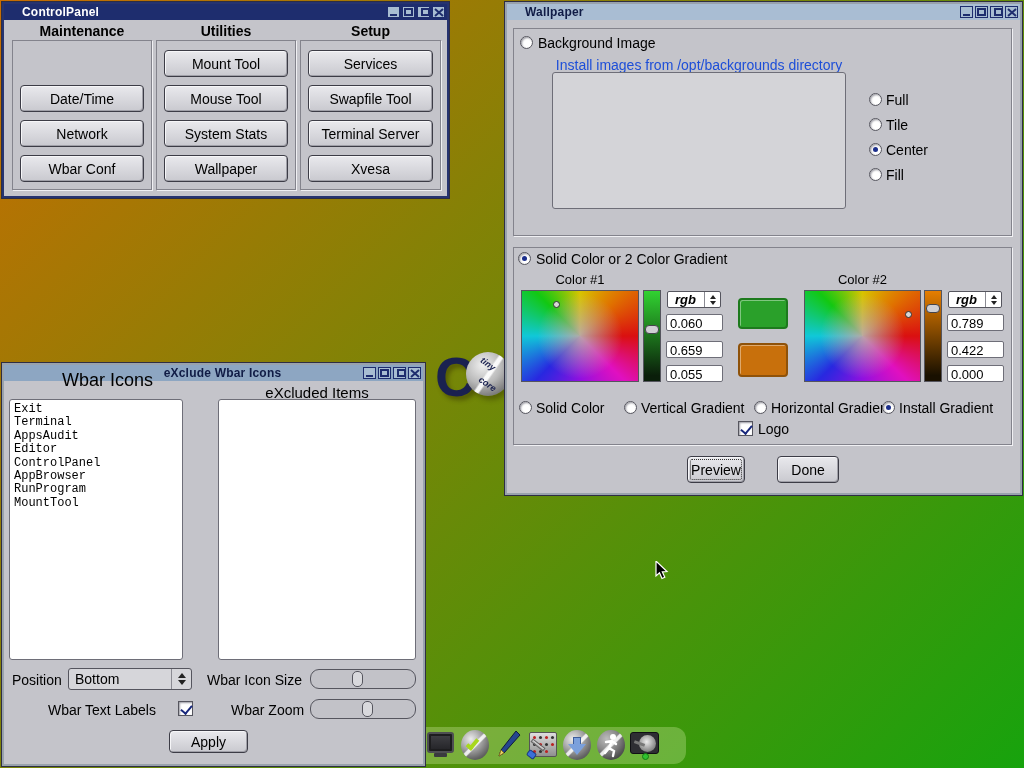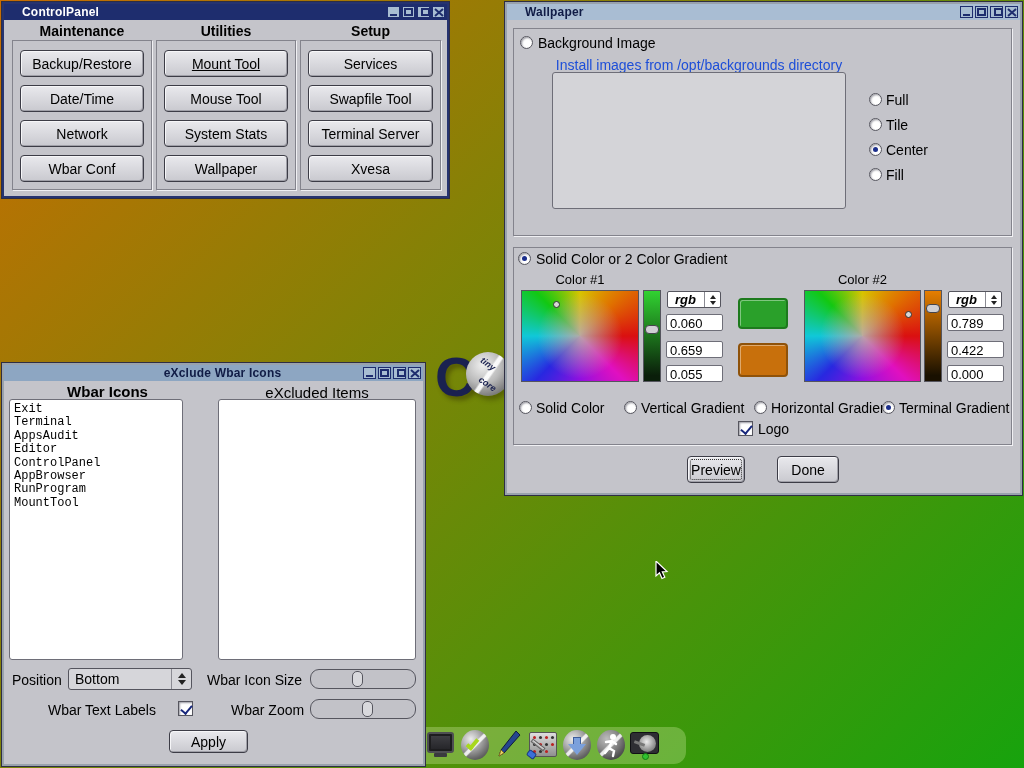--- a/index.html
+++ b/index.html
@@ -170,26 +170,25 @@
   </div>
 
   <div class="hdr" style="left:8px;top:19px;width:140px;">Maintenance</div>
   <div class="hdr" style="left:152px;top:19px;width:140px;">Utilities</div>
   <div class="hdr" style="left:296px;top:19px;width:141px;">Setup</div>
 
   <div class="groupbox" style="left:8px;top:36px;width:140px;height:150px;"></div>
   <div class="groupbox" style="left:152px;top:36px;width:140px;height:150px;"></div>
   <div class="groupbox" style="left:296px;top:36px;width:141px;height:150px;"></div>
 
-  <div class="btn" style="left:16px;top:46px;width:124px;height:27px;">Backup/Restore</div>
   <div class="btn" style="left:16px;top:81px;width:124px;height:27px;">Date/Time</div>
   <div class="btn" style="left:16px;top:116px;width:124px;height:27px;">Network</div>
   <div class="btn" style="left:16px;top:151px;width:124px;height:27px;">Wbar Conf</div>
 
-  <div class="btn" style="left:160px;top:46px;width:124px;height:27px;text-decoration:underline;">Mount Tool</div>
+  <div class="btn" style="left:160px;top:46px;width:124px;height:27px;">Mount Tool</div>
   <div class="btn" style="left:160px;top:81px;width:124px;height:27px;">Mouse Tool</div>
   <div class="btn" style="left:160px;top:116px;width:124px;height:27px;">System Stats</div>
   <div class="btn" style="left:160px;top:151px;width:124px;height:27px;">Wallpaper</div>
 
   <div class="btn" style="left:304px;top:46px;width:125px;height:27px;">Services</div>
   <div class="btn" style="left:304px;top:81px;width:125px;height:27px;">Swapfile Tool</div>
   <div class="btn" style="left:304px;top:116px;width:125px;height:27px;">Terminal Server</div>
   <div class="btn" style="left:304px;top:151px;width:125px;height:27px;">Xvesa</div>
 </div>
 
@@ -267,21 +266,21 @@
     <div class="input" style="left:433px;top:93px;width:57px;height:17px;">0.422</div>
     <div class="input" style="left:433px;top:117px;width:57px;height:17px;">0.000</div>
 
     <div class="radio" style="left:5px;top:153px;"></div>
     <div class="lbl" style="left:22px;top:152px;">Solid Color</div>
     <div class="radio" style="left:110px;top:153px;"></div>
     <div class="lbl" style="left:127px;top:152px;">Vertical Gradient</div>
     <div class="radio" style="left:240px;top:153px;"></div>
     <div class="lbl" style="left:257px;top:152px;">Horizontal Gradient</div>
     <div class="radio sel" style="left:368px;top:153px;"></div>
-    <div class="lbl" style="left:385px;top:152px;">Terminal Gradient</div>
+    <div class="lbl" style="left:385px;top:152px;">Install Gradient</div>
 
     <div class="check" style="left:224px;top:173px;"></div>
     <div class="lbl" style="left:244px;top:173px;">Logo</div>
   </div>
 
   <div class="btn focus" style="left:180px;top:452px;width:58px;height:27px;">Preview</div>
   <div class="btn" style="left:270px;top:452px;width:62px;height:27px;">Done</div>
 </div>
 
 <div class="win" style="left:2px;top:363px;width:423px;height:403px;z-index:6;">
@@ -292,21 +291,21 @@
     <div class="wbtn min"></div>
     <div class="wbtn max"></div>
     <div class="wbtn shade"></div>
     <div class="wbtn close">
         <svg width="10" height="9">
           <path d="M1 1 L9 8 M9 1 L1 8" stroke="#1e2d6e" stroke-width="2"></path>
         </svg>
       </div>
   </div>
 
-  <div class="hdr" style="left:5px;top:18px;width:197px;font-size:15px;font-weight:bold;">Wbar Icons</div>
+  <div class="hdr" style="left:5px;top:5px;width:197px;font-size:18px;font-weight:normal;">Wbar Icons</div>
   <div class="hdr" style="left:214px;top:19px;width:198px;font-size:15px;font-weight:normal;">eXcluded Items</div>
 
   <div class="listbox" style="left:5px;top:34px;width:174px;height:261px;">
     <div class="mono-list">
       <div>Exit</div>
       <div>Terminal</div>
       <div>AppsAudit</div>
       <div>Editor</div>
       <div>ControlPanel</div>
       <div>AppBrowser</div>

